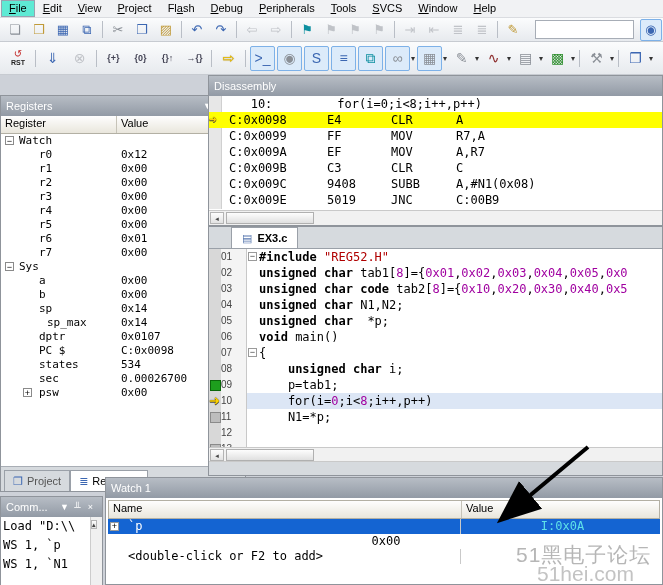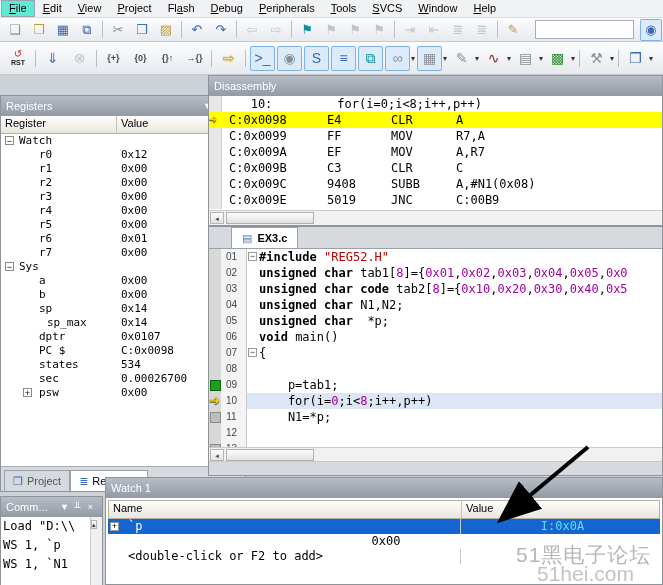--- a/index.html
+++ b/index.html
@@ -56,21 +56,21 @@
   .sbtn{width:14px;height:12px;background:linear-gradient(#fdfdfd,#e2e2e2);border:1px solid #b4b4b4;font-size:7px;line-height:11px;text-align:center;color:#444;flex:none;box-sizing:border-box;}
   .sthumb{width:88px;height:12px;background:linear-gradient(#fdfdfd,#e0e0e0);border:1px solid #b0b0b0;margin-left:2px;flex:none;box-sizing:border-box;}
   
   #src{left:208px;top:226px;width:455px;height:250px;background:#d6dade;}
   #src-tabs{height:22px;display:flex;align-items:flex-end;padding-left:22px;background:#d6dade;border-bottom:1px solid #9aa0a8;box-sizing:border-box;}
   #src-tab{height:20px;background:#fff;border:1px solid #9aa0a8;border-bottom:none;display:flex;align-items:center;gap:5px;padding:0 10px;font-weight:bold;font-size:11px;}
   #src-tab .ticon{color:#5a7ab0;font-size:11px;font-weight:normal;}
   #editor{position:absolute;left:0;top:22px;right:0;height:198px;background:#fff;overflow:hidden;}
   .eline{display:flex;height:16px;line-height:16px;}
   .bpm{width:12px;background:#d8d8d8;flex:none;position:relative;}
-  .gnum{width:26px;flex:none;background:#f4f4f4;border-right:1px solid #c8c8c8;color:#444;font-size:10px;text-align:center;padding-right:4px;box-sizing:border-box;}
+  .gnum{width:26px;flex:none;background:#f4f4f4;border-right:1px solid #c8c8c8;color:#444;font-size:10px;text-align:left;padding-right:4px;box-sizing:border-box;}
   .fold{width:12px;flex:none;position:relative;}
   .ecode{flex:1;font-family:"DejaVu Sans Mono",monospace;font-size:12px;white-space:pre;}
   .eline.hl .ecode,.eline.hl .fold{background:#dce6f5;}
   .tk-k{font-weight:bold;}
   .tk-n{color:#a000a0;}
   .tk-s{color:#b00000;}
   .mk-green,.mk-gray{position:absolute;left:1px;top:3px;width:9px;height:9px;}
   .mk-green{background:#1d9e1d;border:1px solid #0a660a;}
   .mk-gray{background:#bdbdbd;border:1px solid #8a8a8a;}
   .mk-arrow{position:absolute;left:0;top:0;color:#ffd400;text-shadow:0 0 1px #000,0 1px 0 #555;font-size:13px;line-height:16px;}
@@ -448,20 +448,21 @@
           <span class="gnum">07</span>
           <span class="fold">
             <span class="fbox">−</span>
           </span>
           <span class="ecode"><span>{</span></span>
         </div>
         <div class="eline">
           <span class="bpm"></span>
           <span class="gnum">08</span>
           <span class="fold"></span>
+          <span class="ecode"><span>    </span><span class="tk-k">unsigned</span><span> </span><span class="tk-k">char</span><span> i;</span></span>
         </div>
         <div class="eline">
           <span class="bpm">
             <span class="mk-green"></span>
           </span>
           <span class="gnum">09</span>
           <span class="fold"></span>
           <span class="ecode"><span>    p=tab1;</span></span>
         </div>
         <div class="eline hl">

